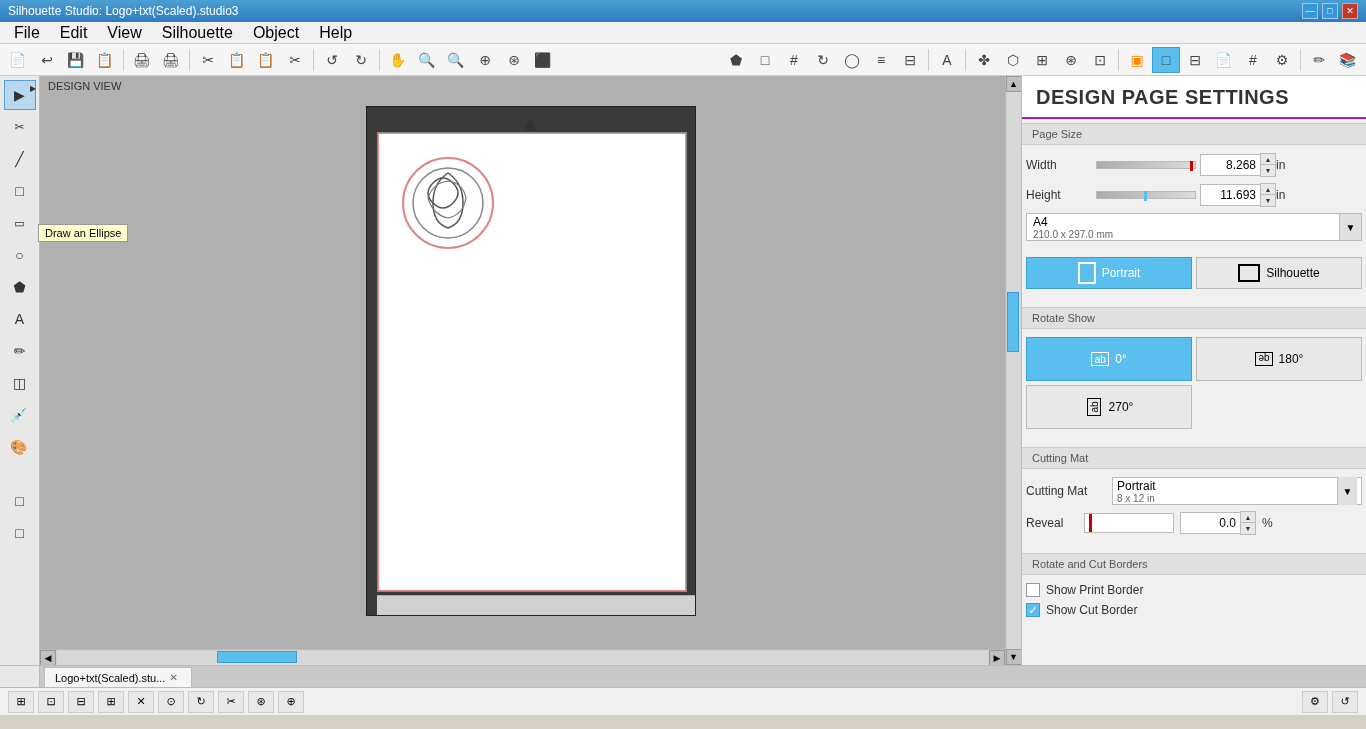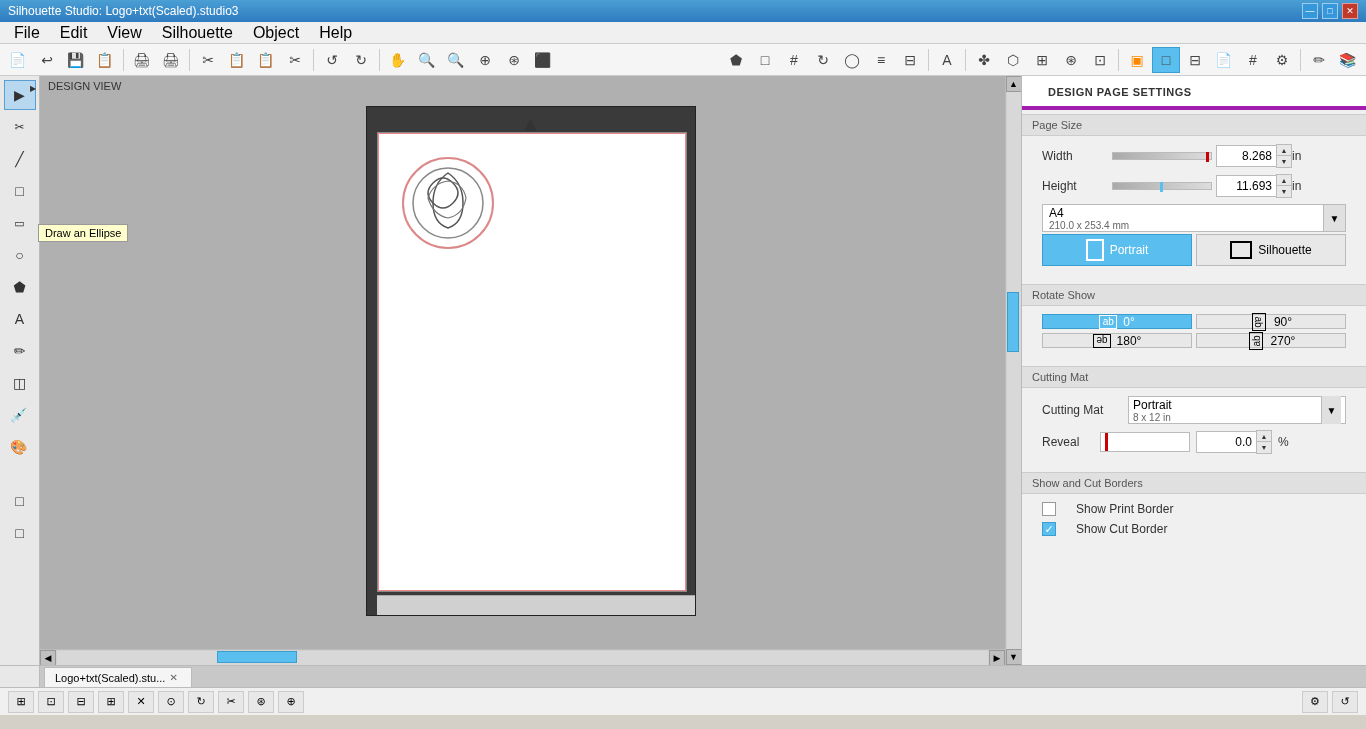--- a/index.html
+++ b/index.html
@@ -200,37 +200,37 @@
     .right-panel {
       width: 345px;
       background: #f0f0f0;
       border-left: 1px solid #bbb;
       display: flex;
       flex-direction: column;
       overflow-y: auto;
     }
     .panel-title {
       background: white;
-      padding: 10px 26px 8px;
-      font-size: 11px;
+      padding: 10px 14px 8px;
+      font-size: 20px;
       font-weight: bold;
       color: #333;
-      border-bottom: 4px solid #a21caf;
+      border-bottom: 2px solid #a21caf;
       letter-spacing: 0.5px;
     }
     .section-header {
       background: #e0e0e0;
       padding: 4px 10px;
       font-size: 11px;
       color: #555;
       border-top: 1px solid #ccc;
       border-bottom: 1px solid #ccc;
       margin-top: 4px;
     }
-    .section-content { padding: 8px 20px; }
+    .section-content { padding: 8px 4px; }
     .form-row {
       display: flex;
       align-items: center;
       margin-bottom: 6px;
     }
     .form-label {
       width: 70px;
       font-size: 12px;
       color: #333;
     }
@@ -292,21 +292,21 @@
     .orient-icon.landscape { width: 22px; height: 18px; }
 
     
     .rotate-grid {
       display: grid;
       grid-template-columns: 1fr 1fr;
       gap: 4px;
       margin-bottom: 6px;
     }
     .rotate-btn {
-      height: 15px;
+      height: 44px;
       border: 1px solid #bbb;
       background: #e8e8e8;
       cursor: pointer;
       display: flex;
       align-items: center;
       justify-content: center;
       gap: 6px;
       font-size: 12px;
     }
     .rotate-btn.active {
@@ -390,21 +390,21 @@
       padding: 0 4px;
       font-size: 12px;
       text-align: right;
     }
 
     
     .checkbox-row {
       display: flex;
       align-items: center;
       margin-bottom: 6px;
-      gap: 20px;
+      gap: 6px;
     }
     .checkbox-box {
       width: 14px; height: 14px;
       border: 1px solid #999;
       background: white;
       display: flex; align-items: center; justify-content: center;
       cursor: pointer;
       font-size: 11px;
     }
     .checkbox-box.checked {
@@ -451,21 +451,21 @@
       cursor: pointer;
       display: flex; align-items: center; justify-content: center;
       font-size: 11px;
     }
     .status-right { display: flex; gap: 4px; align-items: center; }
 
     
     .size-preset {
       display: flex;
       align-items: flex-start;
-      margin-bottom: 2px;
+      margin-bottom: 16px;
     }
     .size-preset-select {
       flex: 1;
       height: 28px;
       border: 1px solid #bbb;
       background: white;
       font-size: 11px;
       display: flex;
       flex-direction: column;
       justify-content: center;
@@ -696,21 +696,21 @@
               <div class="spin-down">▼</div>
             </div>
           </div>
           <span class="unit-label">in</span>
         </div>
       </div>
 
       <div class="size-preset">
         <div class="size-preset-select">
           <div class="size-preset-name">A4</div>
-          <div class="size-preset-detail">210.0 x 253.4 mm</div>
+          <div class="size-preset-detail">210.0 x 297.0 mm</div>
         </div>
         <div class="size-preset-arrow">▼</div>
       </div>
 
       <div class="orientation-row">
         <button class="orient-btn active">
           <div class="orient-icon"></div>
           <span>Portrait</span>
         </button>
         <button class="orient-btn">
@@ -719,24 +719,20 @@
         </button>
       </div>
     </div>
 
     <div class="section-header">Rotate Show</div>
     <div class="section-content">
       <div class="rotate-grid">
         <button class="rotate-btn active">
           <div class="rotate-icon">ab</div>
           <span>0°</span>
-        </button>
-        <button class="rotate-btn">
-          <div class="rotate-icon" style="transform:rotate(90deg)">ab</div>
-          <span>90°</span>
         </button>
         <button class="rotate-btn">
           <div class="rotate-icon" style="transform:rotate(180deg)">qe</div>
           <span>180°</span>
         </button>
         <button class="rotate-btn">
           <div class="rotate-icon" style="transform:rotate(270deg)">ab</div>
           <span>270°</span>
         </button>
       </div>
@@ -764,21 +760,21 @@
           <input type="text" class="reveal-input" value="0.0" style="">
           <div class="spinners">
             <div class="spin-up">▲</div>
             <div class="spin-down">▼</div>
           </div>
         </div>
         <span class="unit-label">%</span>
       </div>
     </div>
 
-    <div class="section-header">Show and Cut Borders</div>
+    <div class="section-header">Rotate and Cut Borders</div>
     <div class="section-content">
       <div class="checkbox-row">
         <div class="checkbox-box"></div>
         <span class="checkbox-label">Show Print Border</span>
       </div>
       <div class="checkbox-row">
         <div class="checkbox-box checked">✓</div>
         <span class="checkbox-label">Show Cut Border</span>
       </div>
     </div>

